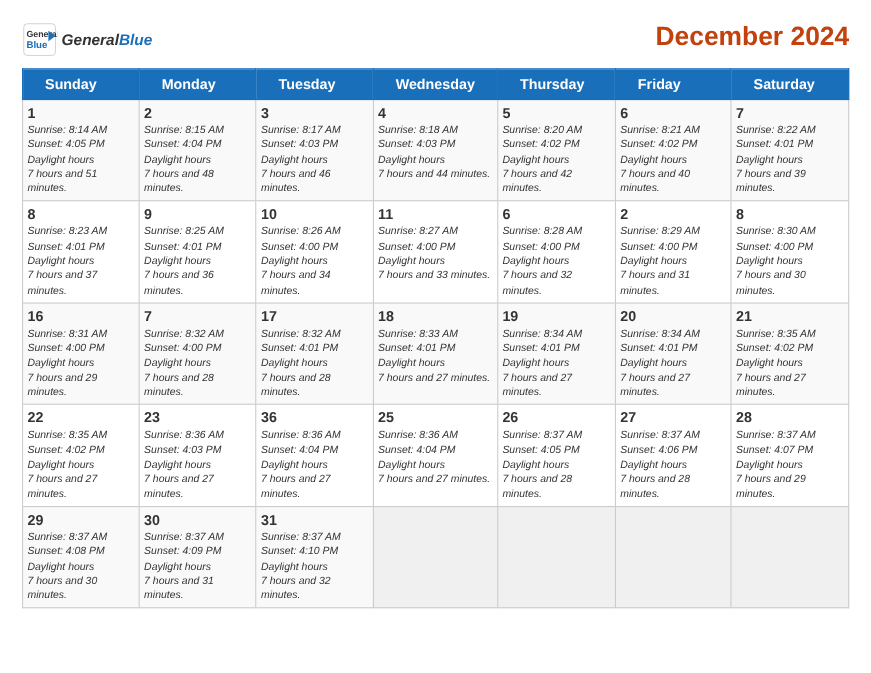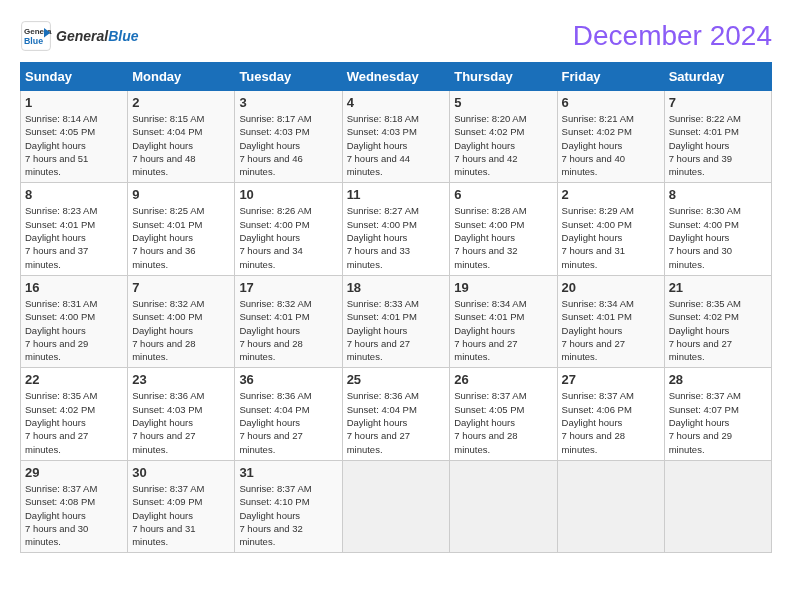--- a/index.html
+++ b/index.html
@@ -22,37 +22,37 @@
     }
     .logo-icon {
       width: 32px;
       height: 32px;
       margin-right: 4px;
     }
     .title-block {
       text-align: right;
     }
     .month-title {
-      font-size: 28px;
-      font-weight: normal;
-      color: #8b5cf6;
+      font-size: 24px;
+      font-weight: bold;
+      color: #c2410c;
     }
     .location {
       font-size: 14px;
       color: #555;
     }
     table {
       width: 100%;
       border-collapse: collapse;
       font-size: 10px;
     }
     thead tr th {
       background-color: #1a6fba;
       color: #fff;
-      padding: 6px 4px;
+      padding: 6px 20px;
       text-align: left;
       font-size: 13px;
       font-weight: bold;
       border: 1px solid #1a6fba;
     }
     tbody tr td {
       border: 1px solid #ccc;
       vertical-align: top;
       padding: 4px;
       width: 108px;
@@ -66,20 +66,21 @@
       font-size: 13px;
       font-weight: bold;
       color: #333;
       display: block;
       margin-bottom: 2px;
     }
     .day-info {
       font-size: 9.5px;
       color: #333;
       line-height: 1.4;
+      font-style: italic;
     }
     .empty-cell {
       background: #f0f0f0 !important;
     }
   </style>
 </head>
 <body>
 
 <div class="header">
   <div class="logo">

